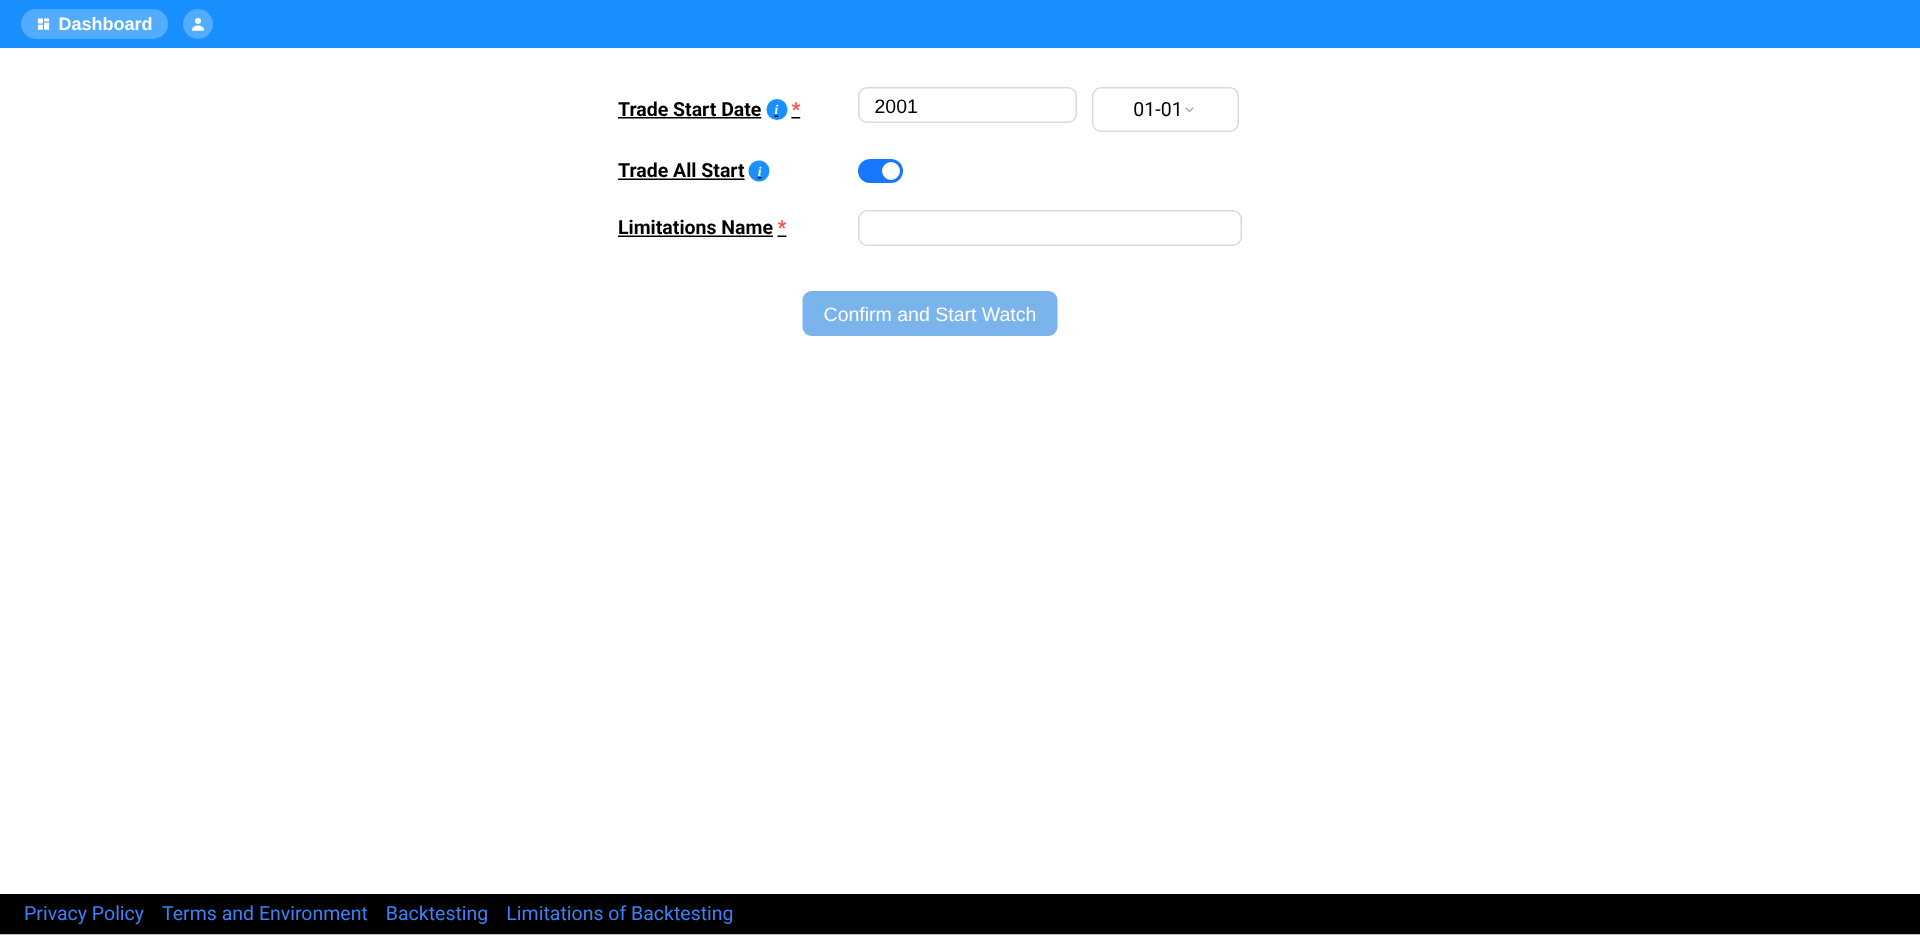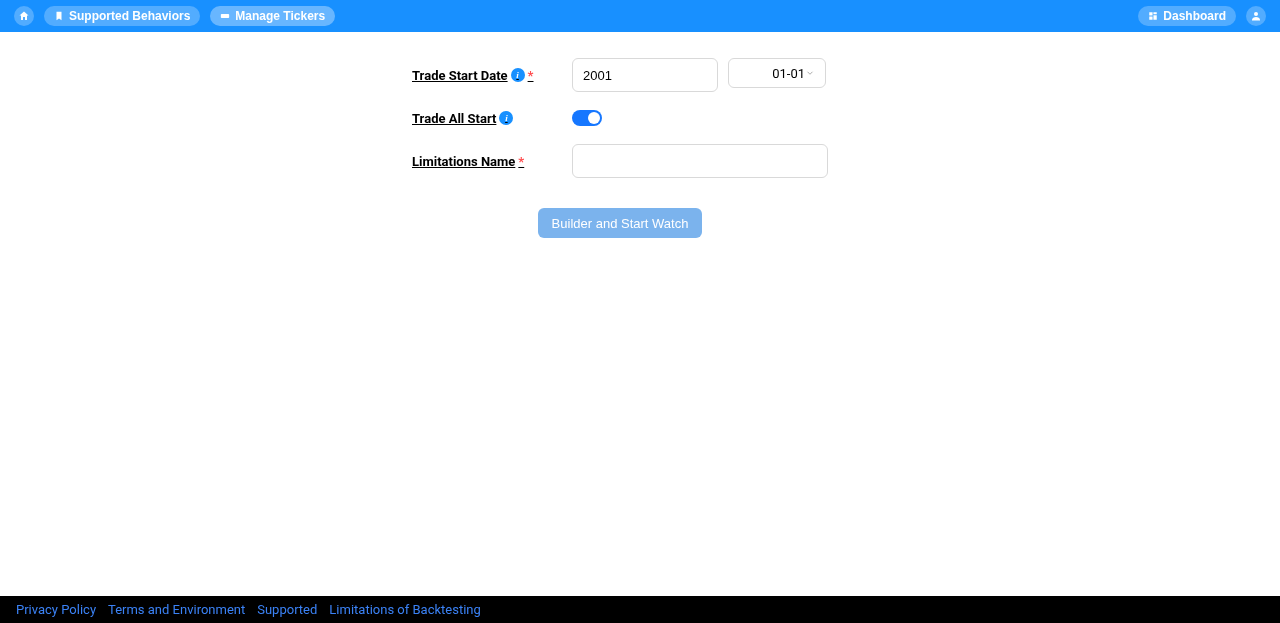--- a/index.html
+++ b/index.html
@@ -136,21 +136,21 @@
       font-weight: 700;
     }
     
     .form-controls {
       display: flex;
       gap: 10px;
       flex: 1;
     }
     
     .text-input {
-      height: 34px;
+      height: 24px;
       border: 1px solid #d9d9d9;
       border-radius: 6px;
       padding: 0 10px;
       font-size: 13px;
       background: #fff;
       outline: none;
     }
     
     .text-input.year {
       width: 146px;
@@ -163,21 +163,21 @@
     .select-box {
       height: 30px;
       width: 98px;
       border: 1px solid #d9d9d9;
       border-radius: 6px;
       padding: 0 10px;
       font-size: 13px;
       background: #fff;
       display: flex;
       align-items: center;
-      justify-content: flex-end;
+      justify-content: center;
       cursor: pointer;
     }
     
     .chevron-down {
       color: rgba(0,0,0,0.4);
       font-size: 10px;
     }
     
     .toggle {
       width: 30px;
@@ -235,45 +235,20 @@
     }
     
     svg {
       display: block;
     }
   </style>
 </head>
 <body>
 
 <div class="navbar">
-  <div class="navbar-left">
-    <button class="nav-icon-btn">
-      <span>
-        <svg width="12" height="12" viewBox="0 0 24 24" fill="currentColor">
-            <path d="M12 3l9 8h-3v9h-4v-6h-4v6H6v-9H3z"></path>
-          </svg>
-      </span>
-    </button>
-    <button class="nav-pill">
-      <span class="pill-icon">
-        <svg width="10" height="10" viewBox="0 0 24 24" fill="currentColor">
-            <path d="M6 2h12v20l-6-4-6 4z"></path>
-          </svg>
-      </span>
-      <span>Supported Behaviors</span>
-    </button>
-    <button class="nav-pill active">
-      <span class="pill-icon">
-        <svg width="10" height="10" viewBox="0 0 24 24" fill="currentColor">
-            <path d="M2 9v6a2 2 0 0 0 2 2h16a2 2 0 0 0 2-2V9a2 2 0 0 0-2-2H4a2 2 0 0 0-2 2z"></path>
-          </svg>
-      </span>
-      <span>Manage Tickers</span>
-    </button>
-  </div>
   <div class="navbar-right">
     <button class="nav-pill">
       <span class="pill-icon">
         <svg width="10" height="10" viewBox="0 0 24 24" fill="currentColor">
             <path d="M3 3h8v8H3zm10 0h8v5h-8zm0 7h8v11h-8zM3 13h8v8H3z"></path>
           </svg>
       </span>
       <span>Dashboard</span>
     </button>
     <button class="nav-icon-btn">
@@ -324,24 +299,24 @@
       <div class="form-label">
         <span>Limitations Name</span>
           <span class="required">*</span>
       </div>
       <div class="form-controls">
         <input type="text" class="text-input name" value="" style="">
       </div>
     </div>
 
     <div class="submit-row">
-      <button class="submit-btn">Builder and Start Watch</button>
+      <button class="submit-btn">Confirm and Start Watch</button>
     </div>
 
   </div>
 </div>
 
 <div class="footer">
   <a class="footer-link">Privacy Policy</a>
   <a class="footer-link">Terms and Environment</a>
-  <a class="footer-link">Supported</a>
+  <a class="footer-link">Backtesting</a>
   <a class="footer-link">Limitations of Backtesting</a>
 </div>
 
 </body></html>

